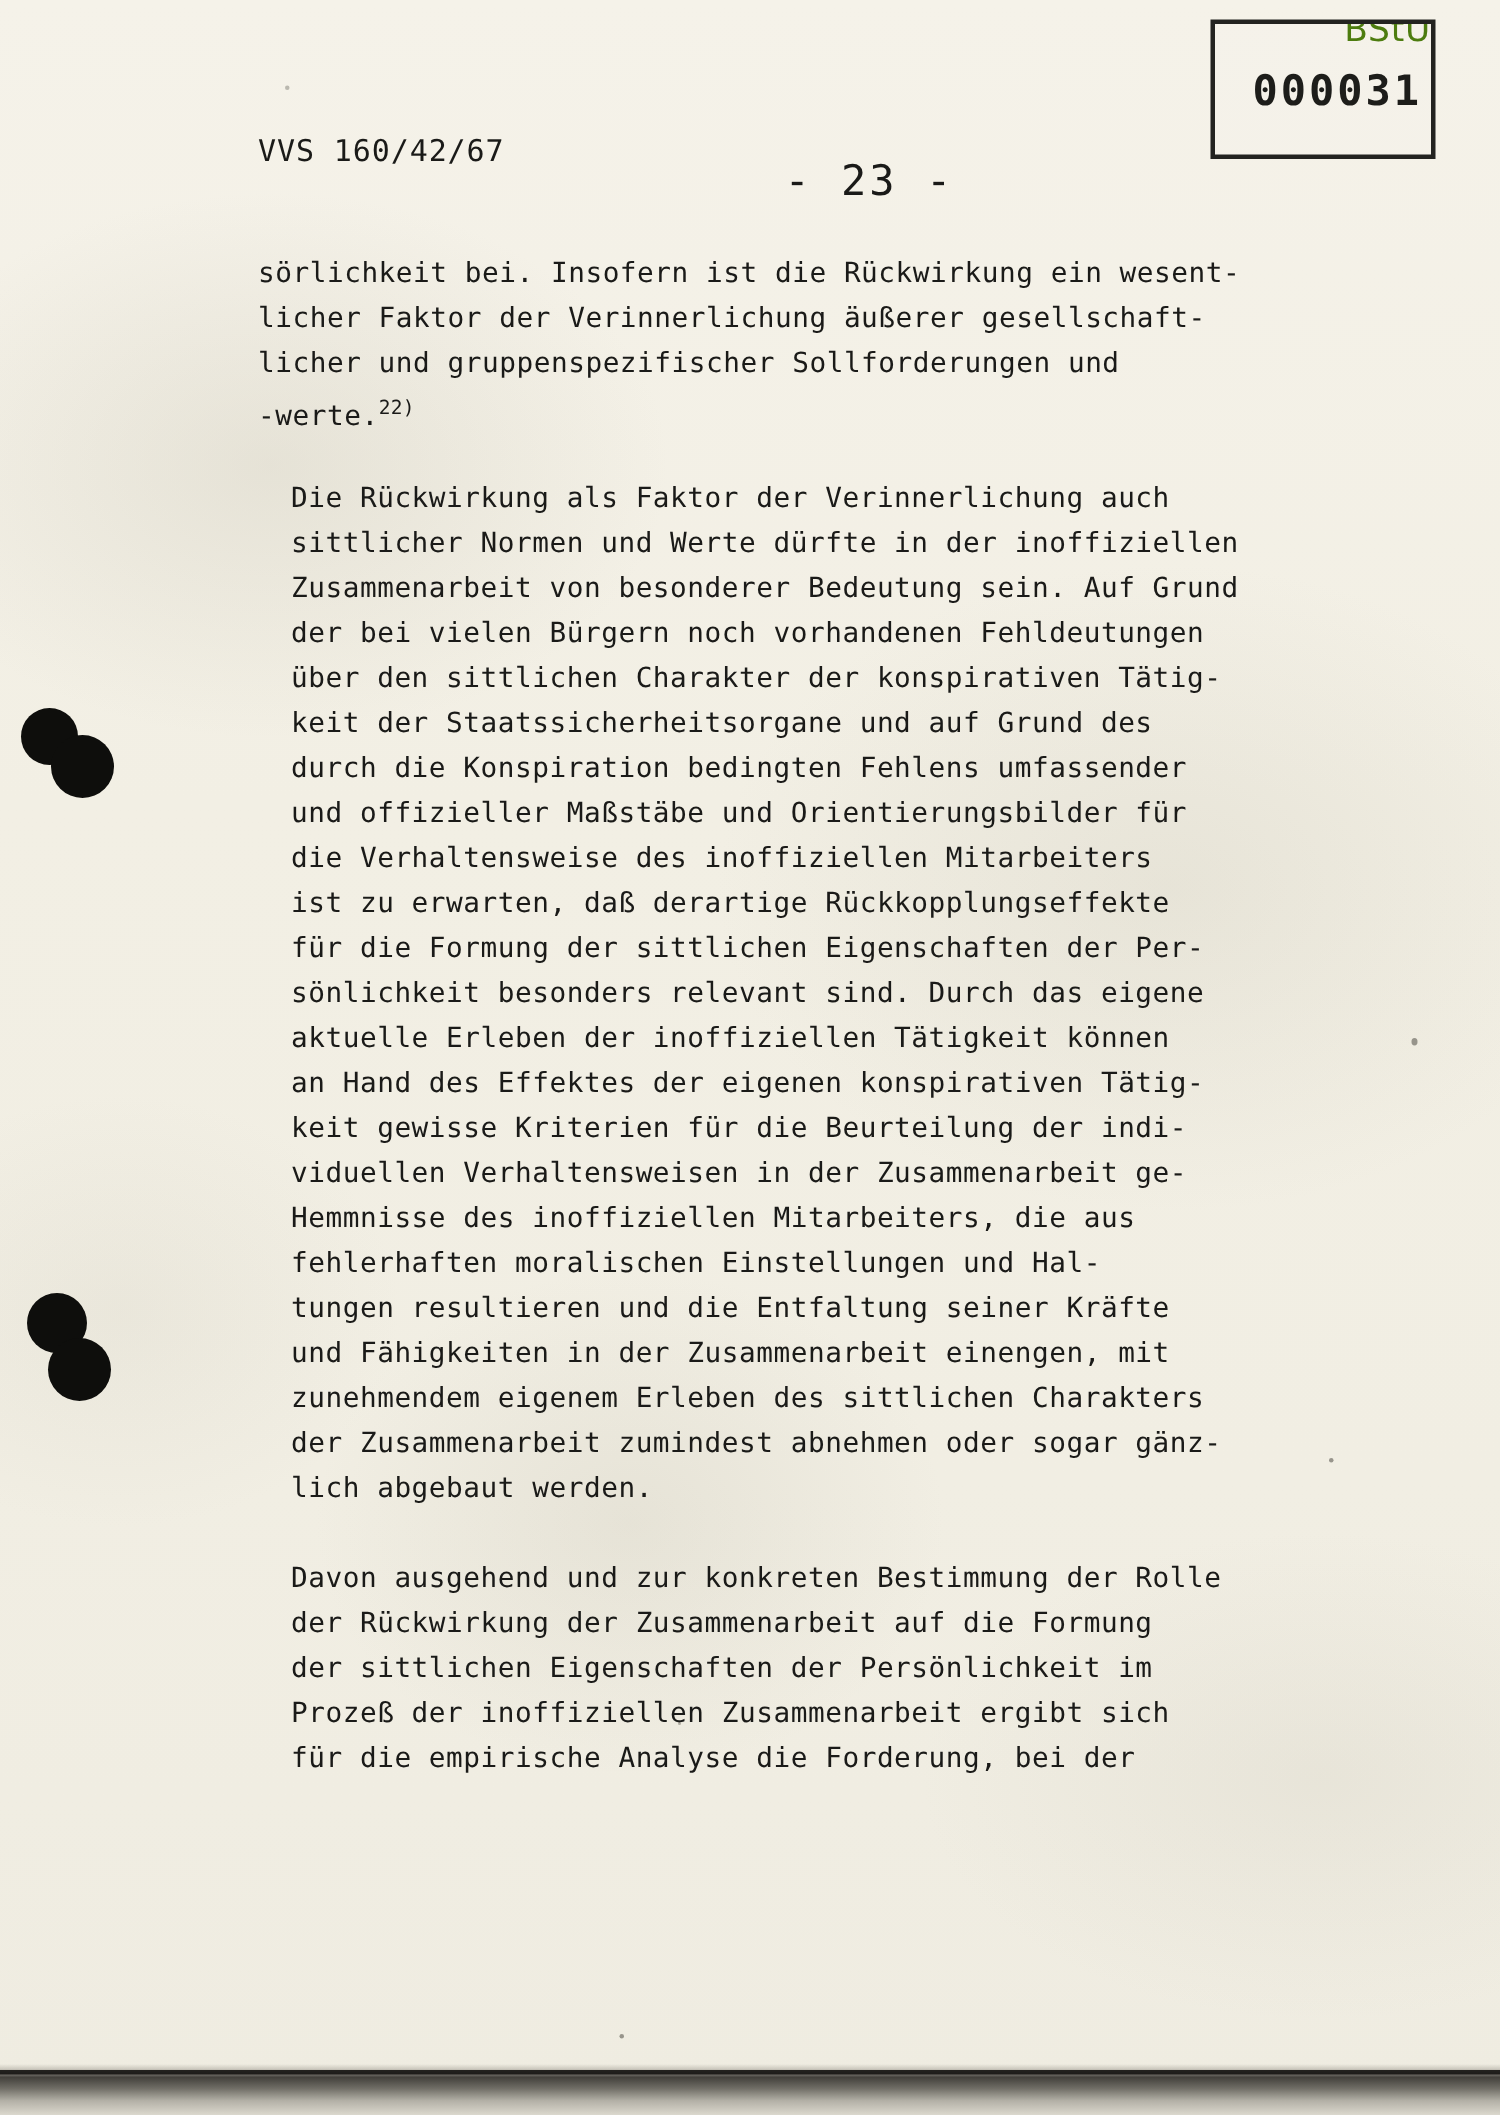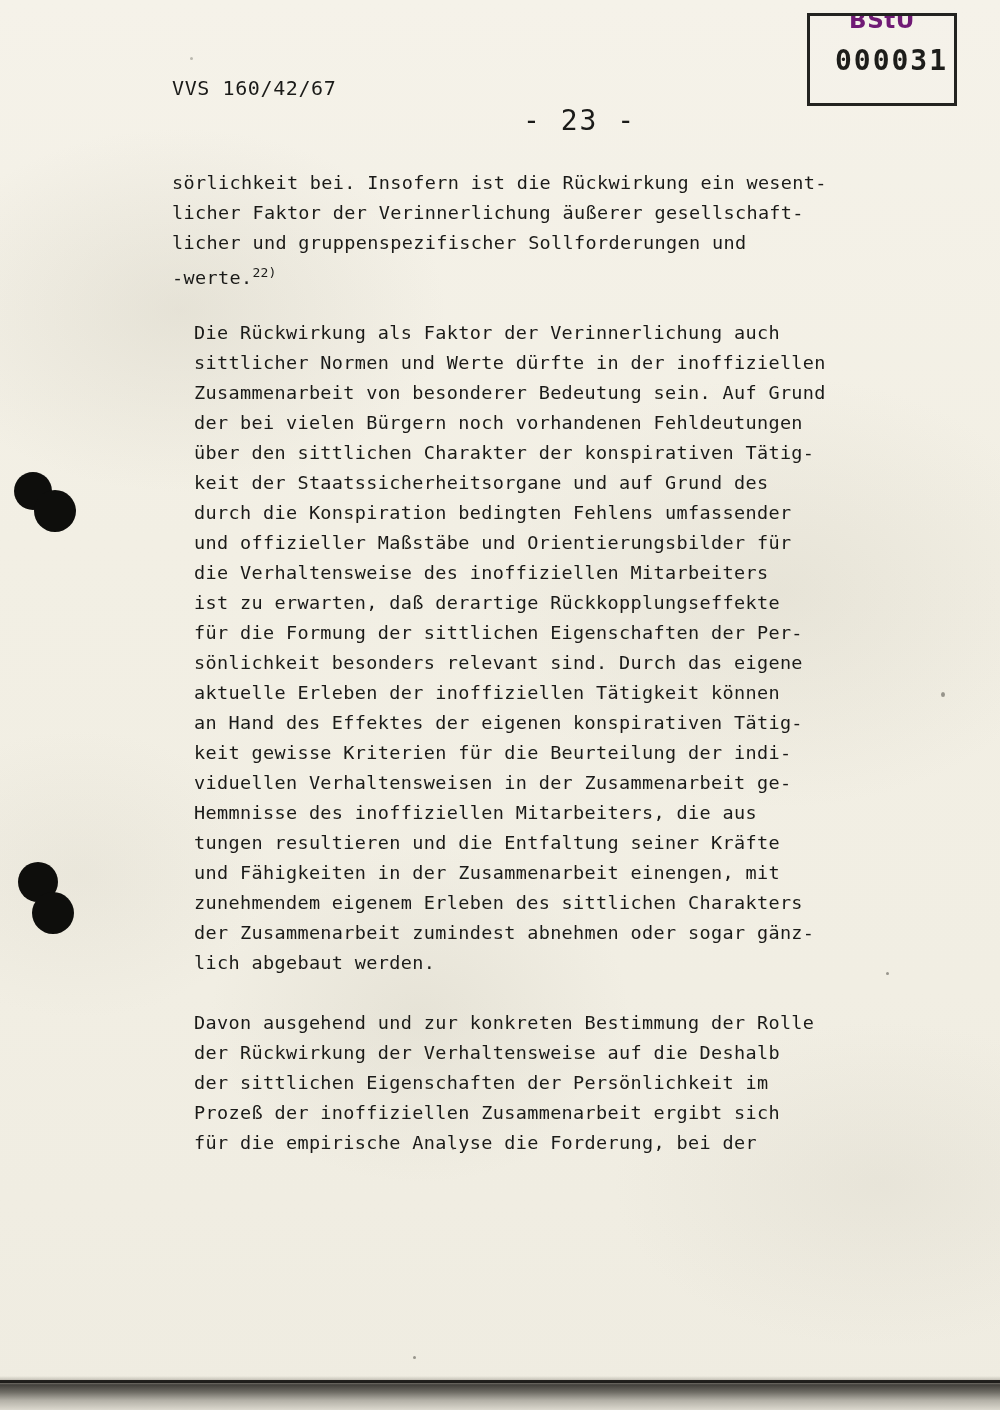--- a/index.html
+++ b/index.html
@@ -49,21 +49,21 @@
     position: absolute;
     left: 0; right: 0; top: 4px;
     height: 3px;
     background: rgba(22,21,18,0.92);
   }
 
   
   .doc-code {
     position: absolute;
     left: 172px;
-    top: 76px;
+    top: 88px;
     font-size: 20px;
     letter-spacing: 0.6px;
     white-space: nowrap;
   }
   .page-number {
     position: absolute;
     left: 523px;
     top: 104px;
     font-size: 28px;
     letter-spacing: 2px;
@@ -79,26 +79,26 @@
     height: 93px;
     border: 3px solid #232320;
     box-sizing: border-box;
     overflow: hidden;
     background: rgba(255,255,255,0.05);
   }
   .stamp-agency {
     position: absolute;
     left: 0; right: 0;
     top: -9px;
-    text-align: center;
+    text-align: right;
     font-family: "DejaVu Sans", "Liberation Sans", sans-serif;
     font-size: 23px;
-    font-weight: 700;
+    font-weight: 400;
     letter-spacing: 0.5px;
-    color: #701a75;
+    color: #4d7c0f;
   }
   .stamp-number {
     position: absolute;
     left: 0; right: 0;
     top: 28px;
     text-align: center;
     font-size: 28px;
     font-weight: 700;
     letter-spacing: 2px;
     color: #1d1d1a;
@@ -192,30 +192,31 @@
       <span class="line">und offizieller Maßstäbe und Orientierungsbilder für</span>
       <span class="line">die Verhaltensweise des inoffiziellen Mitarbeiters</span>
       <span class="line">ist zu erwarten, daß derartige Rückkopplungseffekte</span>
       <span class="line">für die Formung der sittlichen Eigenschaften der Per-</span>
       <span class="line">sönlichkeit besonders relevant sind. Durch das eigene</span>
       <span class="line">aktuelle Erleben der inoffiziellen Tätigkeit können</span>
       <span class="line">an Hand des Effektes der eigenen konspirativen Tätig-</span>
       <span class="line">keit gewisse Kriterien für die Beurteilung der indi-</span>
       <span class="line">viduellen Verhaltensweisen in der Zusammenarbeit ge-</span>
       <span class="line">Hemmnisse des inoffiziellen Mitarbeiters, die aus</span>
+      <span class="line">fehlerhaften moralischen Einstellungen und Hal-</span>
       <span class="line">tungen resultieren und die Entfaltung seiner Kräfte</span>
       <span class="line">und Fähigkeiten in der Zusammenarbeit einengen, mit</span>
       <span class="line">zunehmendem eigenem Erleben des sittlichen Charakters</span>
       <span class="line">der Zusammenarbeit zumindest abnehmen oder sogar gänz-</span>
       <span class="line">lich abgebaut werden.</span>
     </p>
 
     <p class="para indent">
       <span class="line">Davon ausgehend und zur konkreten Bestimmung der Rolle</span>
-      <span class="line">der Rückwirkung der Verhaltensweise auf die Deshalb</span>
+      <span class="line">der Rückwirkung der Zusammenarbeit auf die Formung</span>
       <span class="line">der sittlichen Eigenschaften der Persönlichkeit im</span>
       <span class="line">Prozeß der inoffiziellen Zusammenarbeit ergibt sich</span>
       <span class="line">für die empirische Analyse die Forderung, bei der</span>
     </p>
 
   </div>
 
   <div class="punch punch-upper">
     <span class="blob b1"></span>
     <span class="blob b2"></span>

